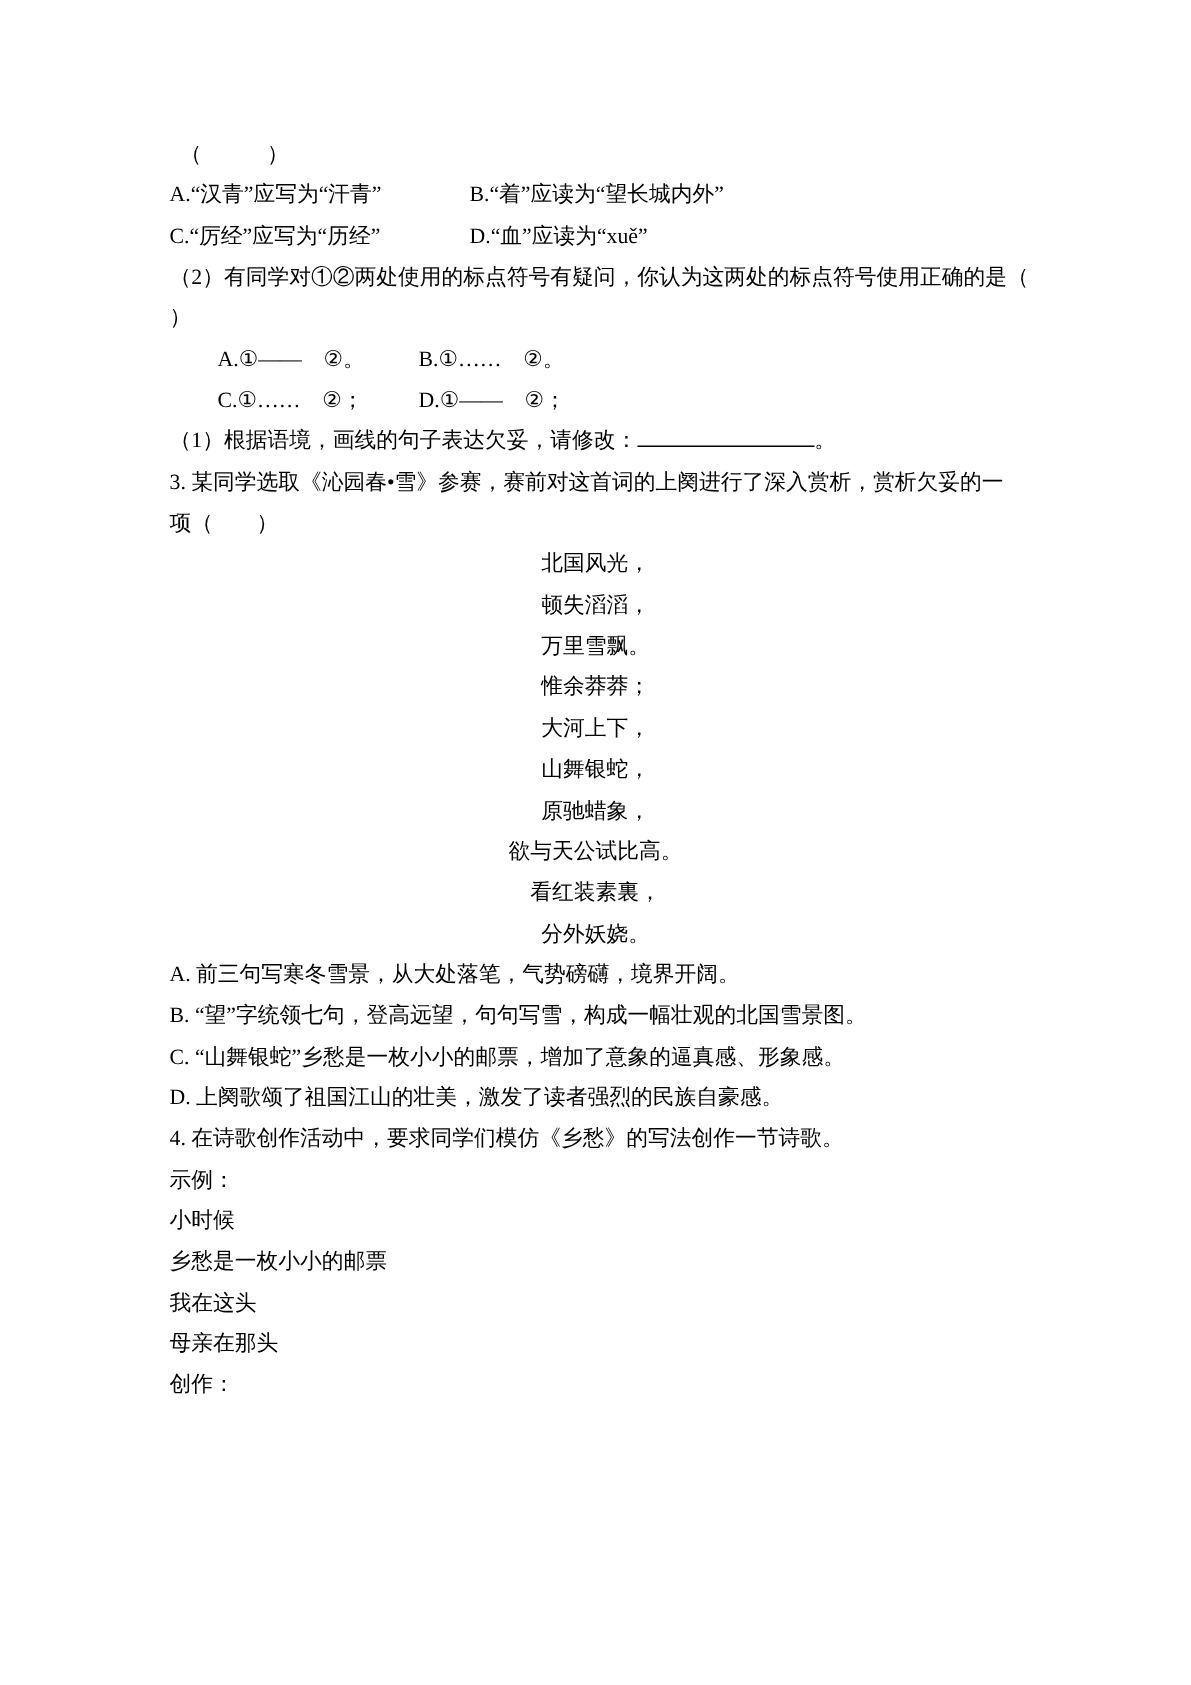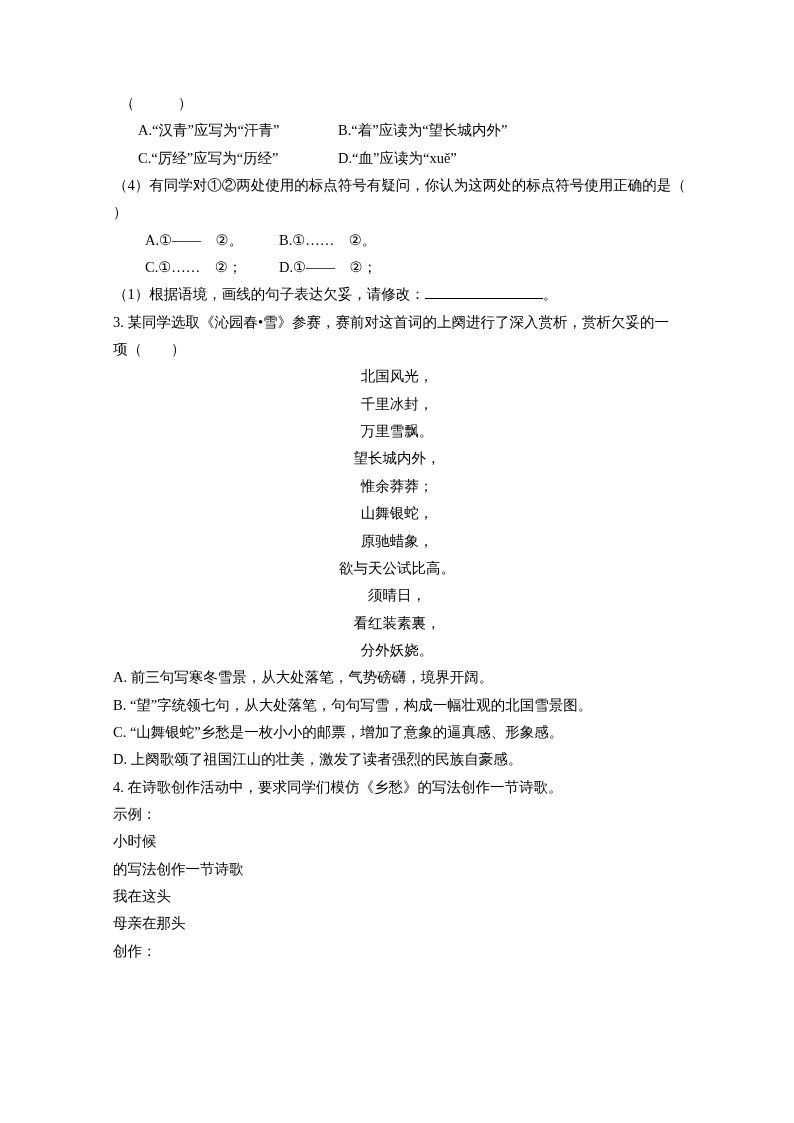--- a/index.html
+++ b/index.html
@@ -17,21 +17,21 @@
     position: absolute;
     top: 90px;
     left: 113px;
     width: 568px;
     font-size: 14.5px;
     line-height: 27.35px;
   }
   .line { white-space: nowrap; height: 27.35px; }
   .center { text-align: center; }
   .indent-sm { padding-left: 7px; }
-  .col-wide { display: inline-block; width: 200px; margin-left: 25px; }
+  .col-wide { display: inline-block; width: 200px; }
   .col-narrow { display: inline-block; width: 134px; margin-left: 32px; }
   .blank {
     display: inline-block;
     width: 118px;
     height: 14px;
     border-bottom: 1px solid #000;
     vertical-align: baseline;
   }
 </style>
 </head>
@@ -43,56 +43,55 @@
     <div class="line indent-sm">（　　　）</div>
 
     <div class="line">
       <span class="col-wide">A.“汉青”应写为“汗青”</span><span>B.“着”应读为“望长城内外”</span>
     </div>
 
     <div class="line">
       <span class="col-wide">C.“厉经”应写为“历经”</span><span>D.“血”应读为“xuě”</span>
     </div>
 
-    <div class="line">（4）有同学对①②两处使用的标点符号有疑问，你认为这两处的标点符号使用正确的是（</div>
+    <div class="line">（2）有同学对①②两处使用的标点符号有疑问，你认为这两处的标点符号使用正确的是（</div>
     <div class="line">）</div>
 
     <div class="line">
       <span class="col-narrow">A.①——　②。</span><span>B.①……　②。</span>
     </div>
     <div class="line">
       <span class="col-narrow">C.①……　②；</span><span>D.①——　②；</span>
     </div>
 
     <div class="line">
       <span>（1）根据语境，画线的句子表达欠妥，请修改：</span><span class="blank"></span><span>。</span>
     </div>
 
     <div class="line">3. 某同学选取《沁园春•雪》参赛，赛前对这首词的上阕进行了深入赏析，赏析欠妥的一</div>
     <div class="line">项（　　）</div>
 
     <div class="line center">北国风光，</div>
-    <div class="line center">千里冰封，</div>
+    <div class="line center">顿失滔滔，</div>
     <div class="line center">万里雪飘。</div>
-    <div class="line center">望长城内外，</div>
     <div class="line center">惟余莽莽；</div>
+    <div class="line center">大河上下，</div>
     <div class="line center">山舞银蛇，</div>
     <div class="line center">原驰蜡象，</div>
     <div class="line center">欲与天公试比高。</div>
-    <div class="line center">须晴日，</div>
     <div class="line center">看红装素裏，</div>
     <div class="line center">分外妖娆。</div>
 
     <div class="line">A. 前三句写寒冬雪景，从大处落笔，气势磅礴，境界开阔。</div>
-    <div class="line">B. “望”字统领七句，从大处落笔，句句写雪，构成一幅壮观的北国雪景图。</div>
+    <div class="line">B. “望”字统领七句，登高远望，句句写雪，构成一幅壮观的北国雪景图。</div>
     <div class="line">C. “山舞银蛇”乡愁是一枚小小的邮票，增加了意象的逼真感、形象感。</div>
     <div class="line">D. 上阕歌颂了祖国江山的壮美，激发了读者强烈的民族自豪感。</div>
 
     <div class="line">4. 在诗歌创作活动中，要求同学们模仿《乡愁》的写法创作一节诗歌。</div>
     <div class="line">示例：</div>
     <div class="line">小时候</div>
-    <div class="line">的写法创作一节诗歌</div>
+    <div class="line">乡愁是一枚小小的邮票</div>
     <div class="line">我在这头</div>
     <div class="line">母亲在那头</div>
     <div class="line">创作：</div>
 
   </div>
 </div>
 
 </body></html>

